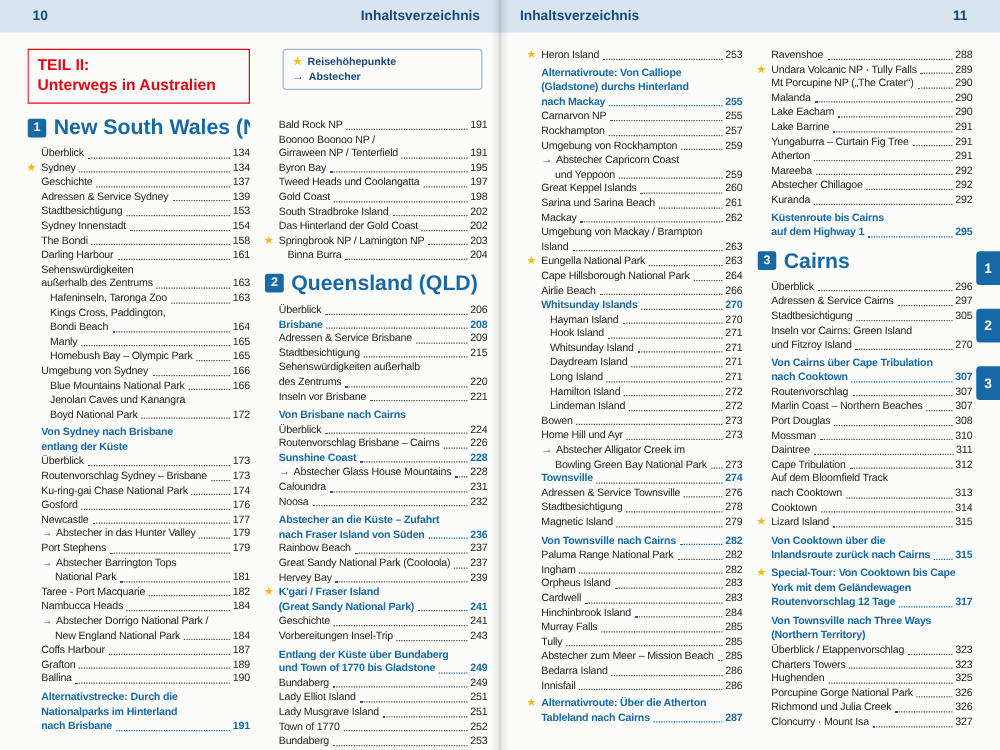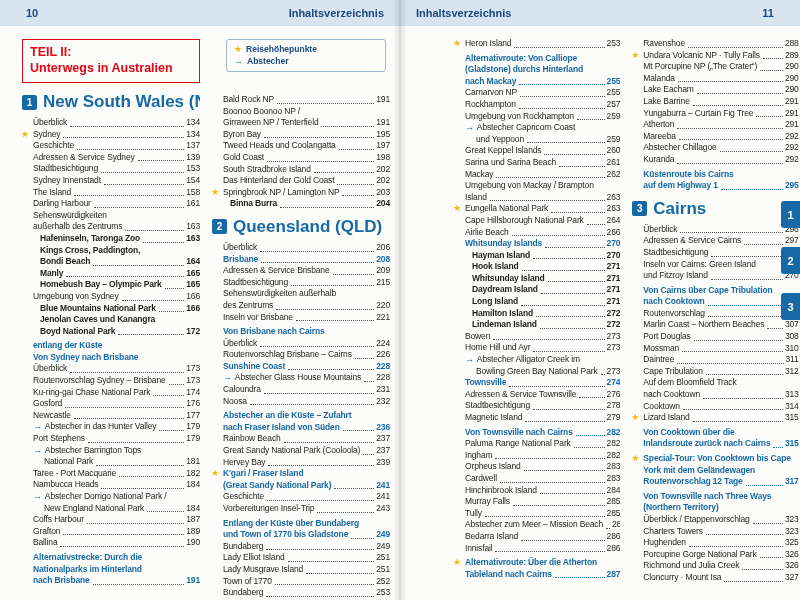--- a/index.html
+++ b/index.html
@@ -7,21 +7,21 @@
   body { font-family:"Liberation Sans","DejaVu Sans",sans-serif; background:#e9e9e5; }
   #spread { position:relative; width:800px; height:600px; background:#fcfcfa; overflow:hidden; }
 
   
   .header-band { position:absolute; top:0; left:0; width:800px; height:26px; background:#d8e4f0; display:flex; }
   .header-half { flex:1; display:flex; justify-content:space-between; align-items:center;
                  font-size:11px; font-weight:bold; color:#17497e; }
   .header-half.left  { padding:0 16px 0 26px;gap:32px; }
   .header-half.right { padding:0 26px 0 16px; }
 
-  .pages { position:absolute; top:26px; left:0; right:0; bottom:0; display:flex;gap:32px; }
+  .pages { position:absolute; top:26px; left:0; right:0; bottom:0; display:flex; }
   .page { width:400px; height:574px; padding-top:12px; }
   .page.left  { padding-left:22px; padding-right:10px; }
   .page.right { padding-left:22px; padding-right:22px; }
   .cols { display:flex; gap:12px; height:100%; }
   .col { flex:1; min-width:0; overflow:hidden; }
 
   .gutter { position:absolute; top:0; left:392px; width:16px; height:600px; pointer-events:none;
     background:linear-gradient(to right, rgba(40,40,40,0) 0%, rgba(40,40,40,.09) 40%,
                rgba(40,40,40,.20) 50%, rgba(40,40,40,.09) 60%, rgba(40,40,40,0) 100%); }
 
@@ -36,21 +36,21 @@
 
   
   .section { display:flex; align-items:center; gap:6px; margin:7px 0 5px; }
   .section .num { flex:0 0 15px; width:15px; height:15px; background:#1769a5; color:#fff;
                   font-size:10px; font-weight:bold; display:flex; align-items:center;
                   justify-content:center; border-radius:2px; }
   .section .slabel { color:#1769a5; font-weight:bold; font-size:17px; white-space:nowrap; }
 
   
   .item { position:relative; padding-left:11px; font-size:8.5px; color:#1d1d1b; letter-spacing:-0.15px; }
-  .item.ind { padding-left:18px;font-weight:bold; }
+  .item.ind { padding-left:18px; }
   .item.heading { color:#1769a5; font-weight:bold; margin-top:3px; }
   .item.bold { color:#1769a5; font-weight:bold; }
   .line { display:flex; align-items:flex-end; line-height:11.6px; }
   .lbl { white-space:nowrap; }
   .leader { flex:1 1 4px; min-width:4px; border-bottom:1px dotted #4e5156; margin:0 2px 2px 3px; }
   .item.heading .leader { border-bottom-color:#1769a5; }
   .pg { white-space:nowrap; }
   .icon.star { color:#f5b90f; font-size:9px; }
   .icon.arrow { color:#1769a5; font-size:9px; font-weight:bold; }
   .item .icon.arrow { margin-right:3px; align-self:flex-start; }
@@ -131,21 +131,21 @@
             </div>
             <div class="item">
               <div class="line">
                 <span class="lbl">Sydney Innenstadt</span>
                 <span class="leader"></span>
                 <span class="pg">154</span>
               </div>
             </div>
             <div class="item">
               <div class="line">
-                <span class="lbl">The Island</span>
+                <span class="lbl">The Bondi</span>
                 <span class="leader"></span>
                 <span class="pg">158</span>
               </div>
             </div>
             <div class="item">
               <div class="line">
                 <span class="lbl">Darling Harbour</span>
                 <span class="leader"></span>
                 <span class="pg">161</span>
               </div>
@@ -210,24 +210,24 @@
                 <span class="lbl">Jenolan Caves und Kanangra</span>
               </div>
               <div class="line">
                 <span class="lbl">Boyd National Park</span>
                 <span class="leader"></span>
                 <span class="pg">172</span>
               </div>
             </div>
             <div class="item heading">
               <div class="line">
+                <span class="lbl">Von Sydney nach Brisbane</span>
+              </div>
+              <div class="line">
                 <span class="lbl">entlang der Küste</span>
-              </div>
-              <div class="line">
-                <span class="lbl">Von Sydney nach Brisbane</span>
               </div>
             </div>
             <div class="item">
               <div class="line">
                 <span class="lbl">Überblick</span>
                 <span class="leader"></span>
                 <span class="pg">173</span>
               </div>
             </div>
             <div class="item">

